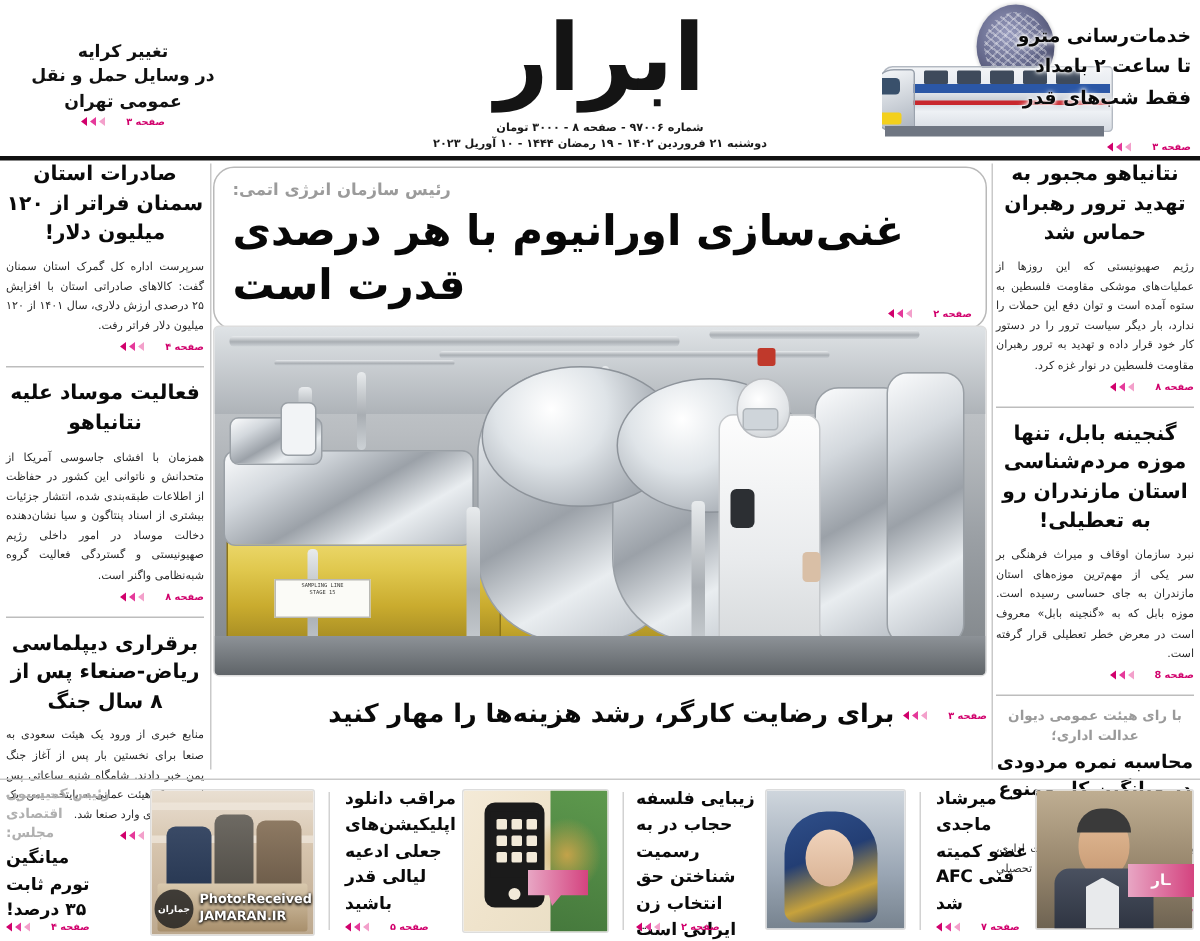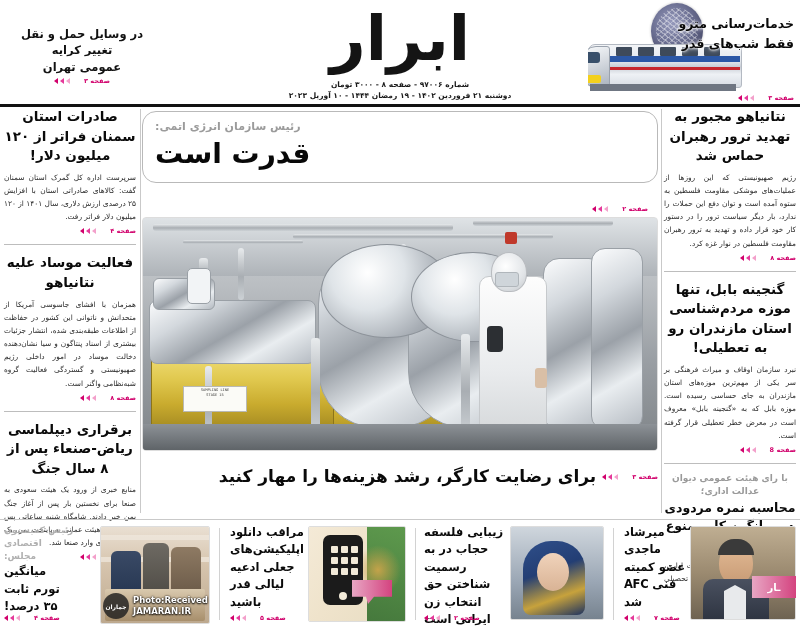--- a/index.html
+++ b/index.html
@@ -232,22 +232,22 @@
   }
 </style>
 </head>
 <body>
 
 <div class="page">
 
   <div class="masthead">
 
     <div class="mast-left">
+      <div class="ml-line">تغییر کرایه</div>
       <div class="ml-line">در وسایل حمل و نقل</div>
-      <div class="ml-line">تغییر کرایه</div>
       <div class="ml-line">عمومی تهران</div>
       <div class="pagetag">
         <span class="ptxt">صفحه ۳</span>
         <span class="chev c3"></span>
         <span class="chev c2"></span>
         <span class="chev c1"></span>
       </div>
     </div>
 
     <div class="logo-wrap">
@@ -274,20 +274,21 @@
           <div class="win" style="left:116px;width:16px;"></div>
           <div class="nose">
               <div class="nose-w"></div>
             </div>
           <div class="yellow"></div>
           <div class="skirt"></div>
         </div>
       </div>
       <div class="metro-lines">
         <div class="ln">خدمات‌رسانی مترو</div>
+        <div class="ln">تا ساعت ۲ بامداد</div>
         <div class="ln">فقط شب‌های قدر</div>
       </div>
       <div class="metro-tag pagetag">
         <span class="ptxt">صفحه ۳</span>
         <span class="chev c3"></span>
         <span class="chev c2"></span>
         <span class="chev c1"></span>
       </div>
     </div>
   </div>
@@ -336,20 +337,21 @@
           <span class="chev c2"></span>
           <span class="chev c1"></span>
         </div>
       </div>
     </div>
 
     <div class="col-mid">
 
       <div class="lead-box">
         <div class="lead-kicker">رئیس سازمان انرژی اتمی:</div>
+        <div class="lead-title">غنی‌سازی اورانیوم با هر درصدی</div>
         <div class="lead-title">قدرت است</div>
       </div>
 
       <div class="pagetag" style="position:absolute;right:10px;top:96px;justify-content:flex-start;">
         <span class="ptxt">صفحه ۲</span>
         <span class="chev c3"></span>
         <span class="chev c2"></span>
         <span class="chev c1"></span>
       </div>
 

